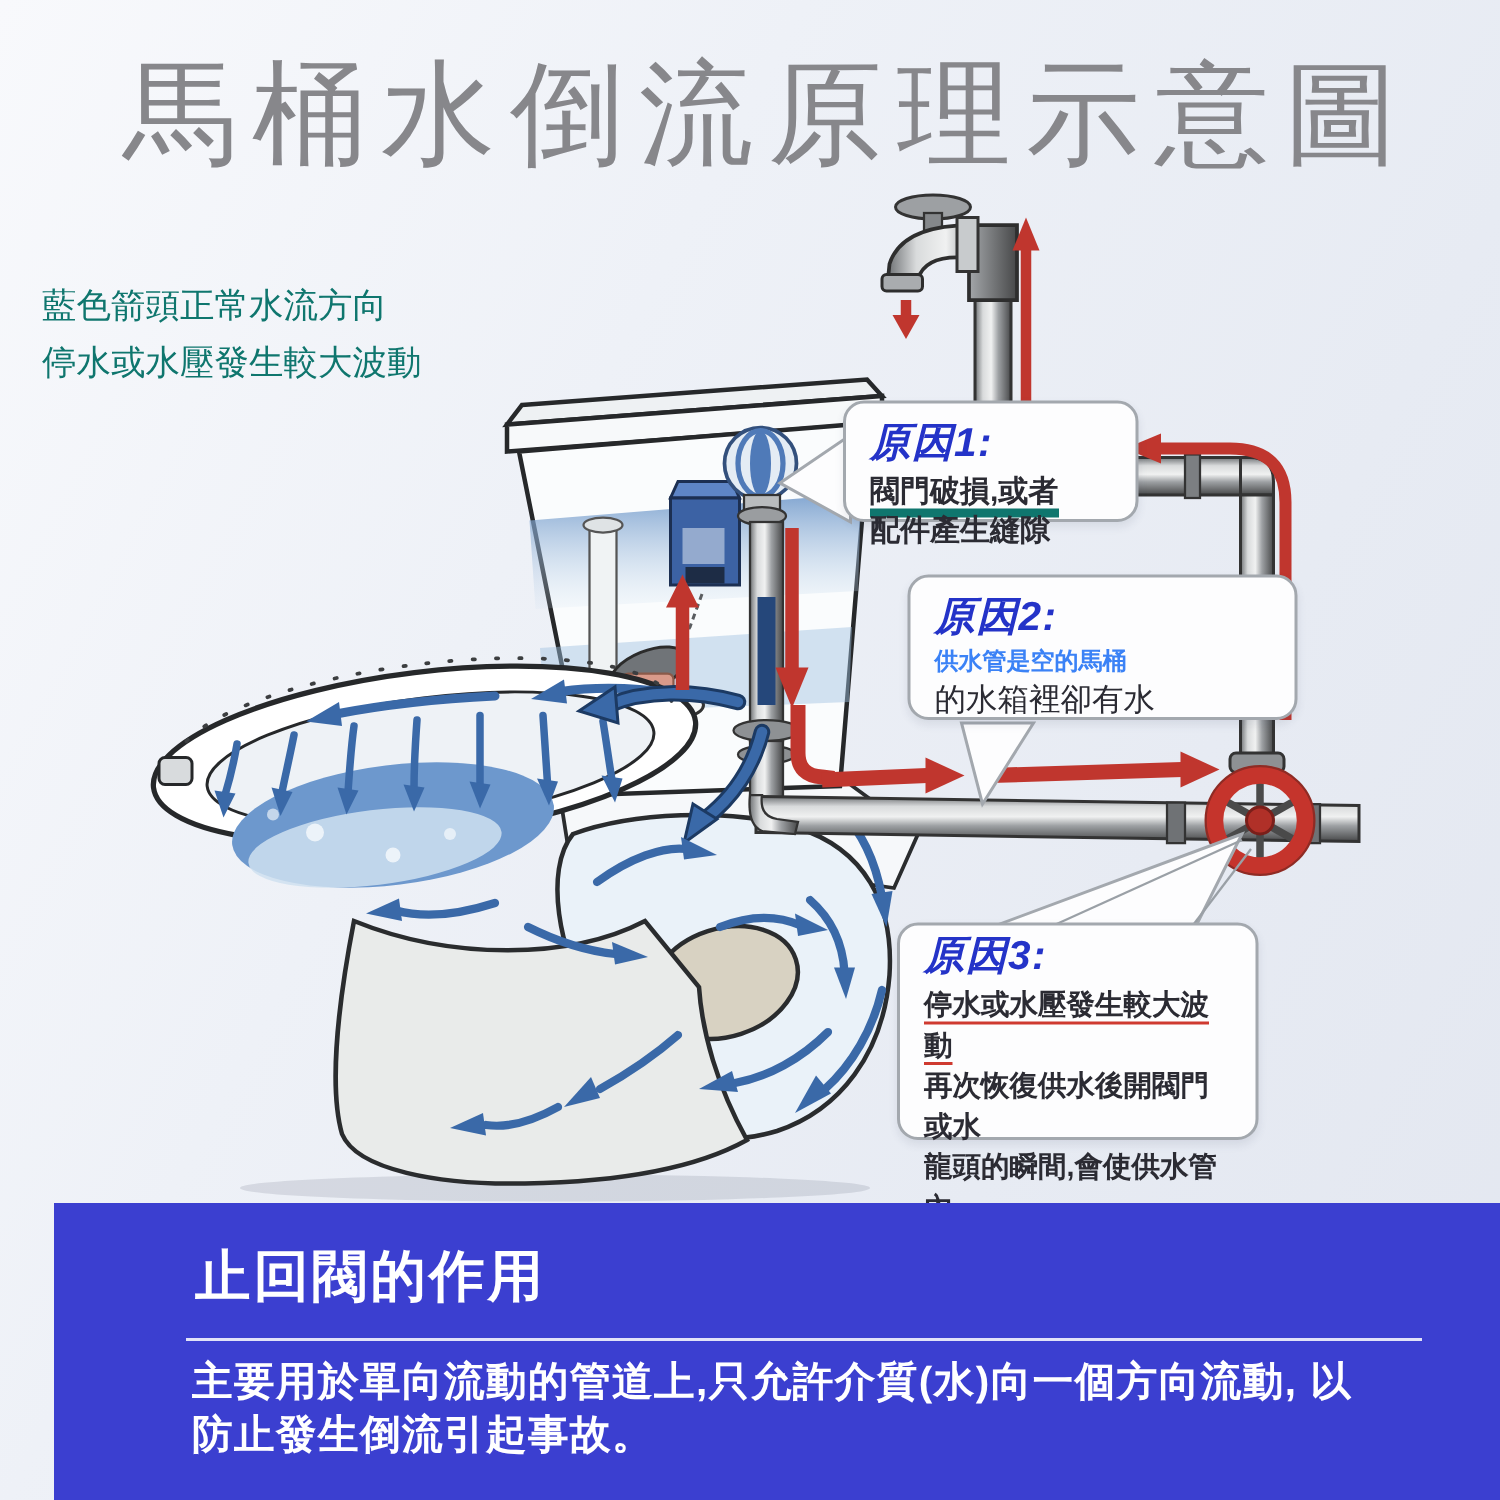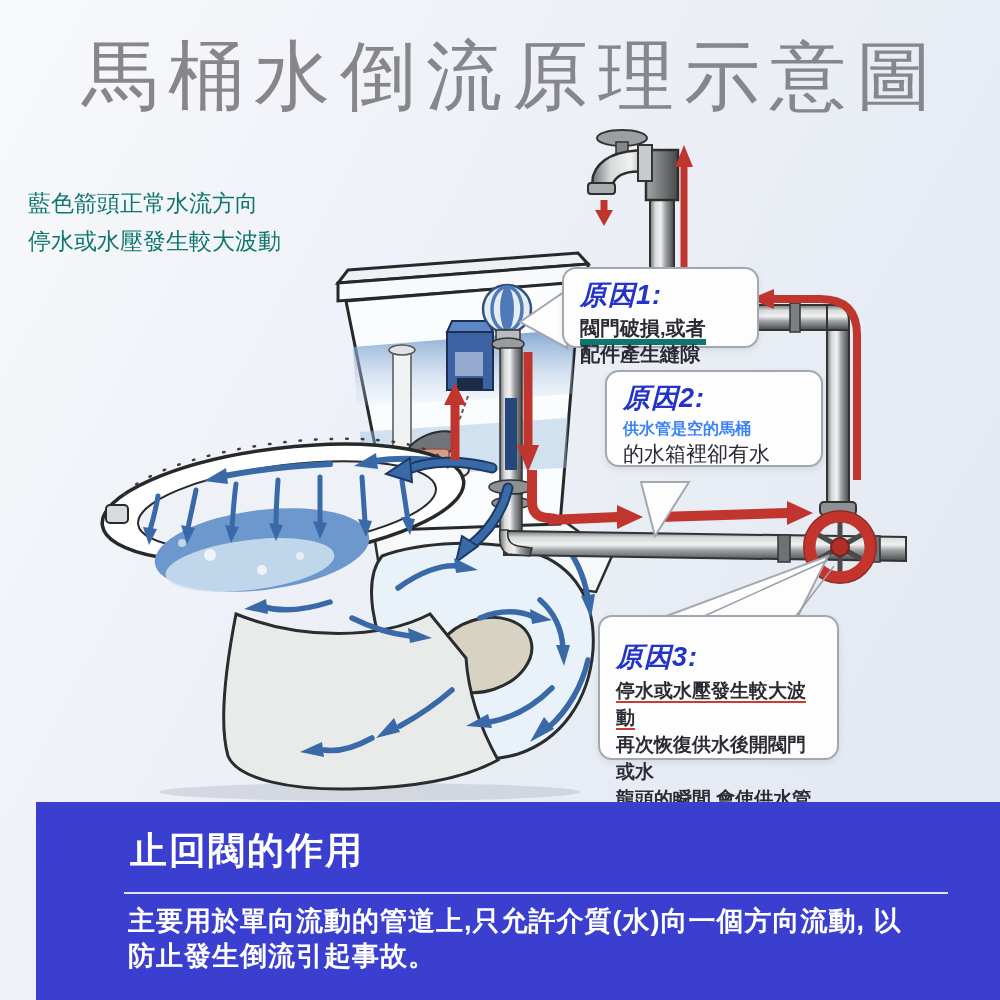--- a/index.html
+++ b/index.html
@@ -24,24 +24,24 @@
     position:absolute;background:#fdfdfe;border:2px solid #a3a8ae;border-radius:14px;
     box-shadow:0 3px 6px rgba(60,70,100,.10);padding:8px 14px 6px 16px;box-sizing:border-box;
   }
   .callout .c-title{
     display:block;font-size:27px;font-weight:800;font-style:italic;
     color:var(--accent-blue,#2433c8);letter-spacing:1px;margin-bottom:2px;
   }
   .c1{left:562px;top:267px;width:197px;height:81px;}
   .c1 .c-line{display:block;font-size:20px;font-weight:bold;color:#2b2b33;line-height:26px;}
   .c1 .u-red{border-bottom:6px solid #0f766e;}
-  .c2{left:605px;top:370px;width:218px;height:97px;}
+  .c2{left:605px;top:383px;width:260px;height:97px;}
   .c2 .c-sm{display:block;font-size:16px;font-weight:bold;color:#3b82f6;line-height:22px;margin-top:2px;}
   .c2 .c-lg{display:block;font-size:21px;font-weight:normal;color:#2b2b33;line-height:27px;}
-  .c3{left:598px;top:615px;width:241px;height:145px;padding-top:22px;}
+  .c3{left:598px;top:615px;width:241px;height:145px;padding-top:2px;}
   .c3 .c-line{display:block;font-size:19px;font-weight:700;color:#2b2b33;line-height:27px;}
   .c3 .u-red{border-bottom:2px solid #cf3a30;}
   .footer{
     position:absolute;left:0;top:802px;width:1000px;height:198px;
     background:var(--footer-bg,#3b3fd0);
     margin-left:36px;
   }
   .footer .f-heading{
     position:absolute;left:94px;top:24px;font-size:37px;font-weight:bold;color:#ffffff;letter-spacing:2px;
   }

